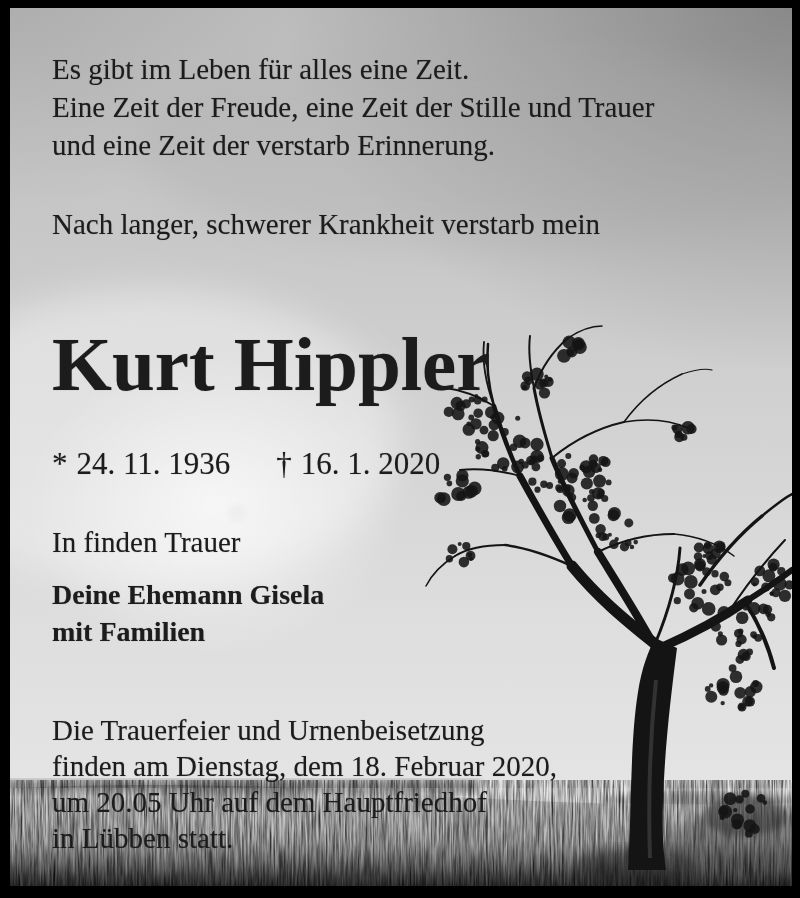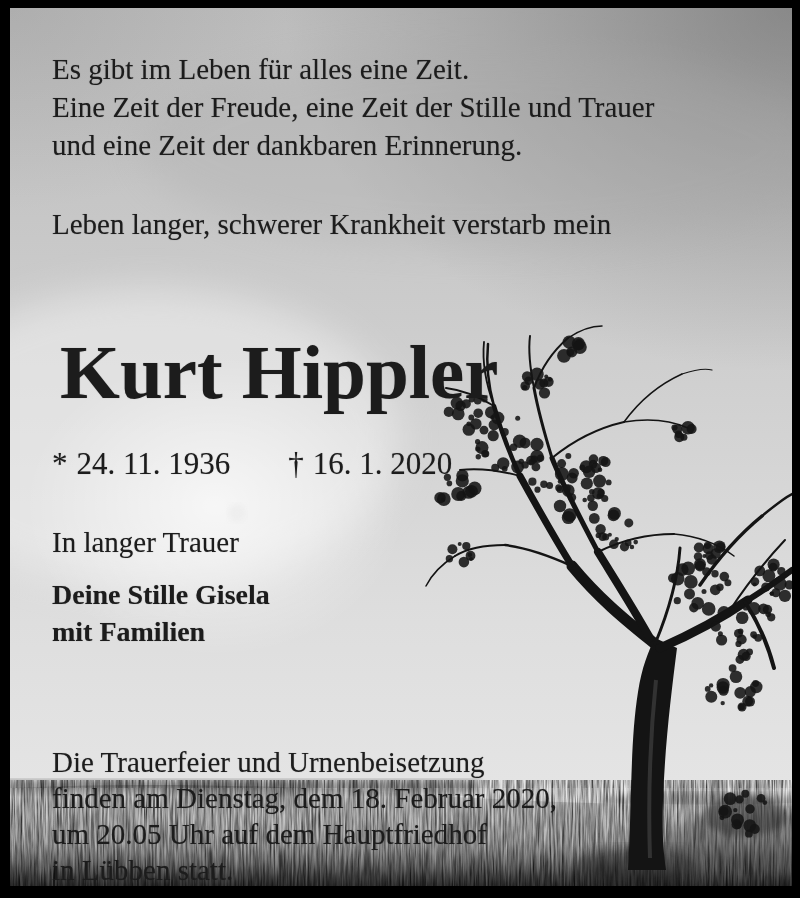--- a/index.html
+++ b/index.html
@@ -26,26 +26,26 @@
   
   .text-layer{position:absolute;inset:0;pointer-events:none;}
   .block{
     position:absolute;left:52px;
     color:var(--text);
     text-shadow:0 0 1px rgba(20,20,20,.35);
     white-space:nowrap;
   }
   .epigraph{top:50px;font-size:29px;line-height:38px;}
   .intro{top:205px;font-size:29px;line-height:38px;}
-  .name{top:323px;font-size:77px;line-height:82px;font-weight:bold;margin:8px;letter-spacing:0;}
-  .dates{top:446px;font-size:31px;line-height:36px;display:flex;gap:58px;}
+  .name{top:323px;font-size:77px;line-height:82px;font-weight:bold;margin:0;letter-spacing:0;}
+  .dates{top:446px;font-size:31px;line-height:36px;display:flex;gap:46px;}
   .dates .sym{margin-right:9px;}
   .mourning{top:524px;font-size:29px;line-height:36px;}
   .mourners{top:576px;font-size:28px;line-height:37px;font-weight:bold;}
-  .funeral{top:712px;font-size:29px;line-height:36px;margin-top:32px;}
+  .funeral{top:712px;font-size:29px;line-height:36px;}
 </style>
 </head>
 <body>
 
 <div class="page">
 
   <div class="photo">
     <svg viewBox="0 0 782 878" preserveAspectRatio="none">
       <defs>
         <linearGradient id="skyG" x1="0" y1="0" x2="0" y2="1">
@@ -400,38 +400,38 @@
           </g>
       </g>
     </svg>
   </div>
 
   <div class="text-layer">
 
     <div class="block epigraph">
       <div>Es gibt im Leben für alles eine Zeit.</div>
       <div>Eine Zeit der Freude, eine Zeit der Stille und Trauer</div>
-      <div>und eine Zeit der dankbaren Erinnerung.</div>
+      <div>und eine Zeit der verstarb Erinnerung.</div>
     </div>
 
     <div class="block intro">
-      <div>Leben langer, schwerer Krankheit verstarb mein</div>
+      <div>Nach langer, schwerer Krankheit verstarb mein</div>
     </div>
 
     <h1 class="block name">Kurt Hippler</h1>
 
     <div class="block dates">
       <span><span class="sym">*</span><span>24. 11. 1936</span></span>
       <span><span class="sym">†</span><span>16. 1. 2020</span></span>
     </div>
 
-    <div class="block mourning">In langer Trauer</div>
+    <div class="block mourning">In finden Trauer</div>
 
     <div class="block mourners">
-      <div>Deine Stille Gisela</div>
+      <div>Deine Ehemann Gisela</div>
       <div>mit Familien</div>
     </div>
 
     <div class="block funeral">
       <div>Die Trauerfeier und Urnenbeisetzung</div>
       <div>finden am Dienstag, dem 18. Februar 2020,</div>
       <div>um 20.05 Uhr auf dem Hauptfriedhof</div>
       <div>in Lübben statt.</div>
     </div>
 

